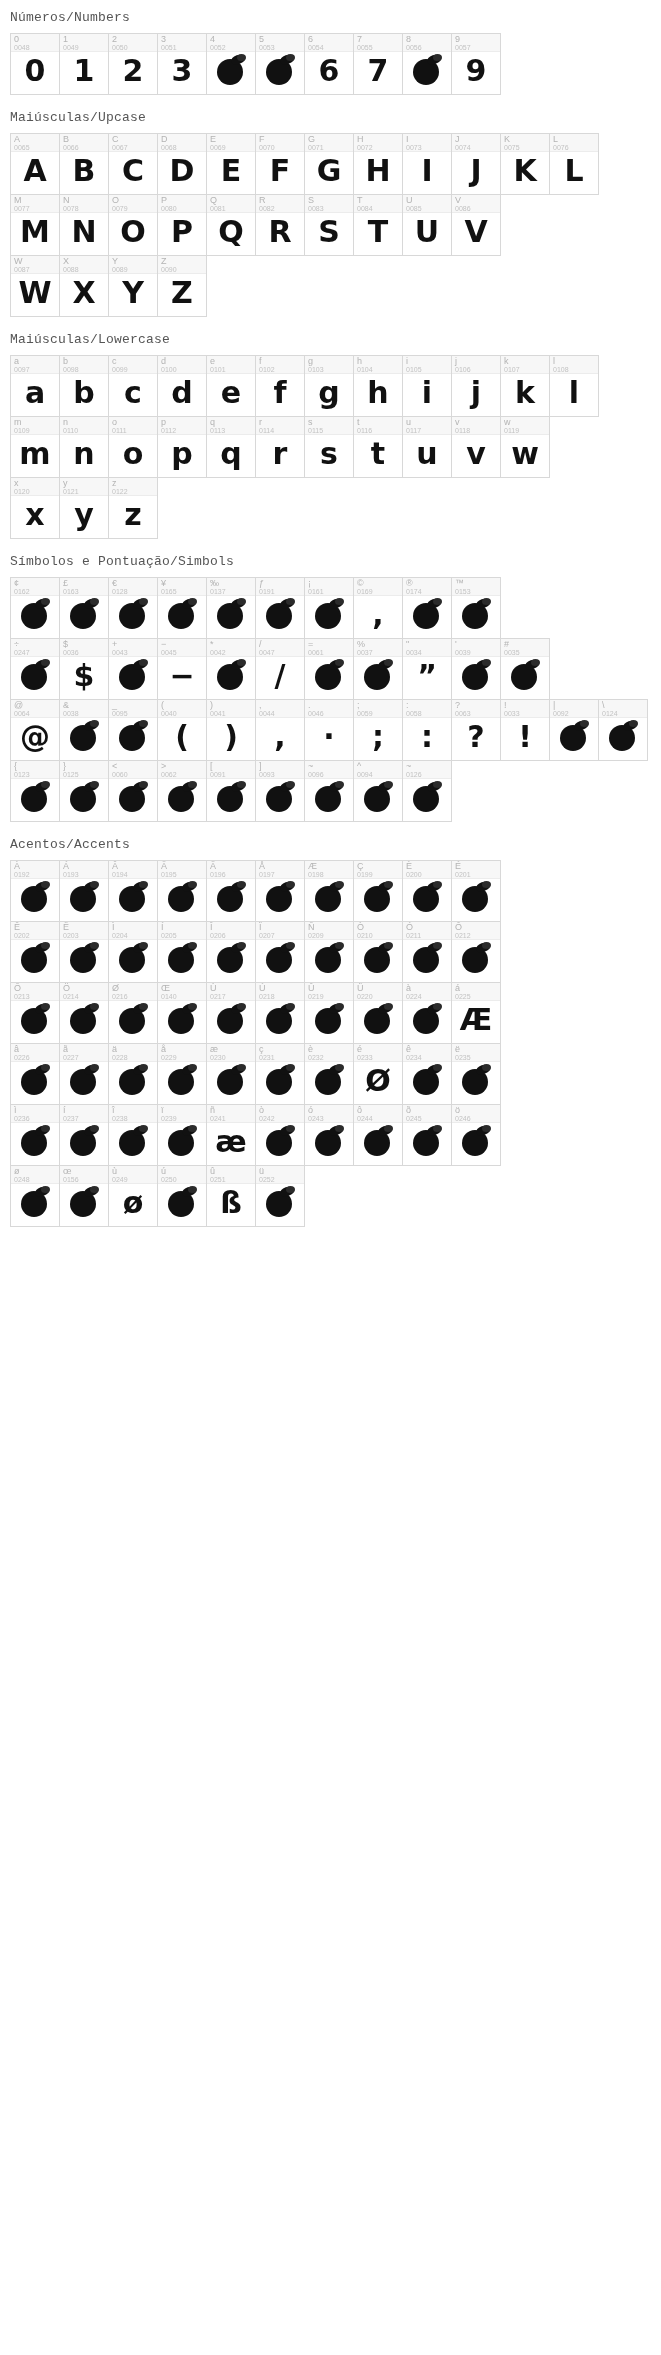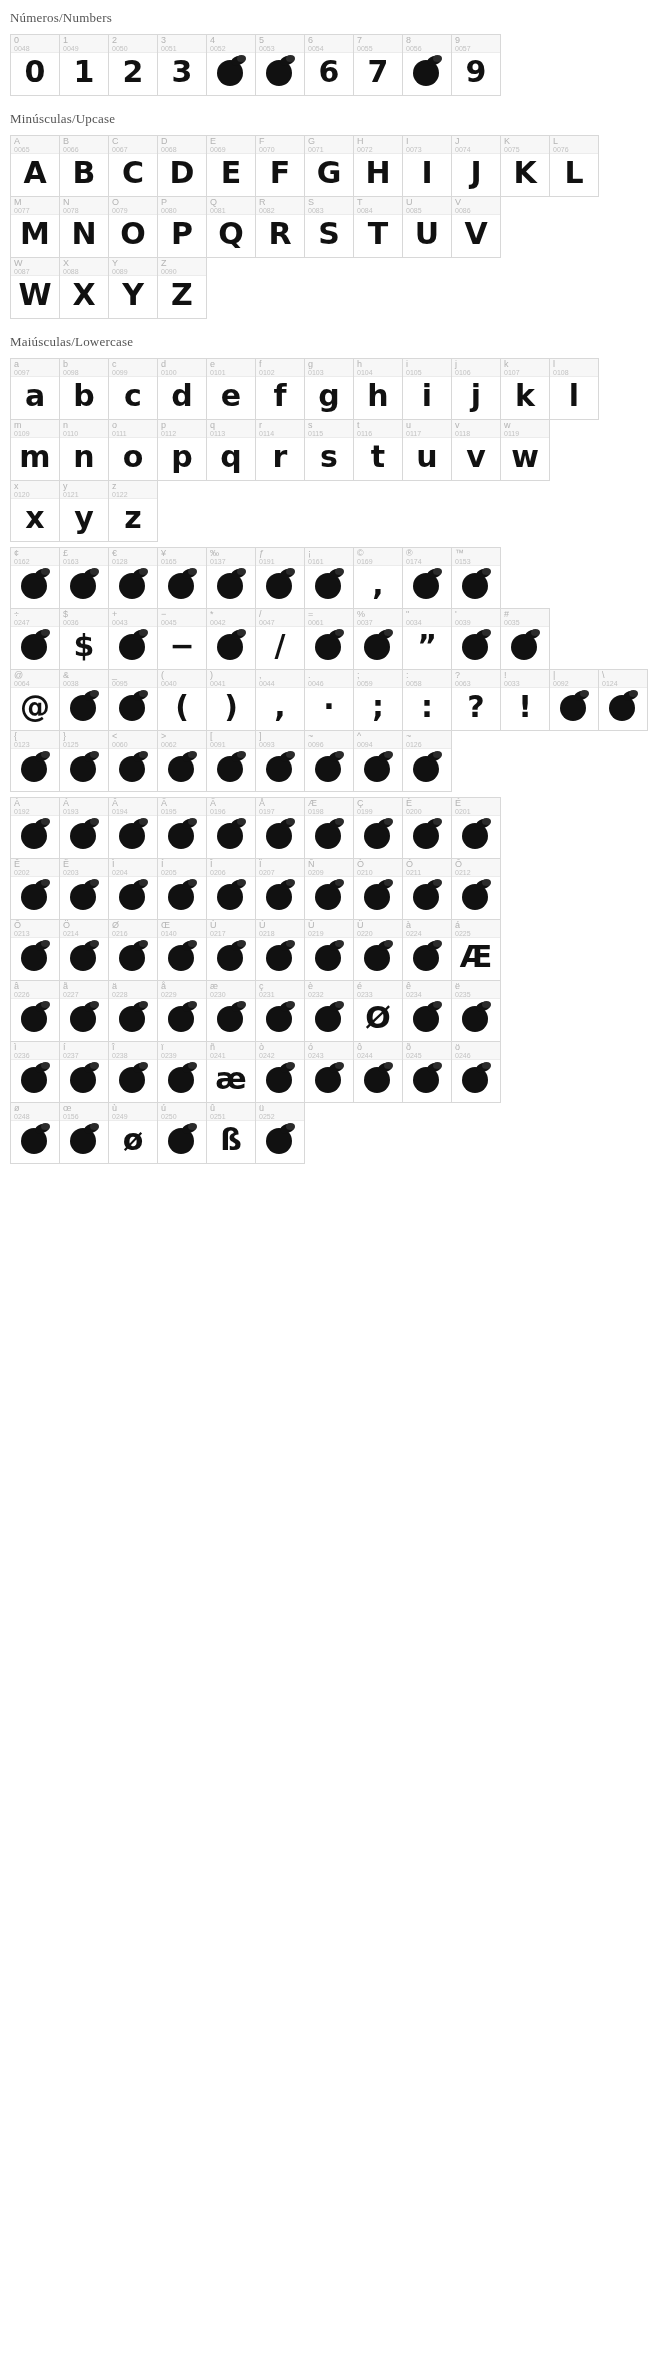--- a/index.html
+++ b/index.html
@@ -16,21 +16,21 @@
     width: 661px;
     padding: 0;
     box-sizing: border-box;
   }
   .section {
     margin: 0 0 6px 0;
   }
   .section-title {
     font-size: 13px;
     color: #555555;
-    font-family: Liberation Serif, serif;
+    font-family: Liberation Mono, monospace;
     padding: 10px 0 8px 10px;
     letter-spacing: 0.2px;
   }
   .grid {
     display: flex;
     flex-wrap: wrap;
     padding-left: 10px;
     box-sizing: border-box;
   }
   .cell {
@@ -207,21 +207,21 @@
           <div class="cell">
             <div class="labels">
               <span class="ch">9</span>
               <span class="code">0057</span>
             </div>
             <div class="glyph">9</div>
           </div>
         </div>
       </div>
       <div class="section">
-        <div class="section-title">Minúsculas/Upcase</div>
+        <div class="section-title">Maiúsculas/Upcase</div>
         <div class="grid">
           <div class="cell">
             <div class="labels">
               <span class="ch">A</span>
               <span class="code">0065</span>
             </div>
             <div class="glyph">A</div>
           </div>
           <div class="cell">
             <div class="labels">
@@ -589,20 +589,21 @@
           <div class="cell">
             <div class="labels">
               <span class="ch">z</span>
               <span class="code">0122</span>
             </div>
             <div class="glyph">z</div>
           </div>
         </div>
       </div>
       <div class="section">
+        <div class="section-title">Símbolos e Pontuação/Simbols</div>
         <div class="grid">
           <div class="cell">
             <div class="labels">
               <span class="ch">¢</span>
               <span class="code">0162</span>
             </div>
             <div class="notdef">
               <span class="body"></span>
               <span class="fuse"></span>
               <span class="spark"></span>
@@ -1016,20 +1017,21 @@
             </div>
             <div class="notdef">
               <span class="body"></span>
               <span class="fuse"></span>
               <span class="spark"></span>
             </div>
           </div>
         </div>
       </div>
       <div class="section">
+        <div class="section-title">Acentos/Accents</div>
         <div class="grid">
           <div class="cell">
             <div class="labels">
               <span class="ch">À</span>
               <span class="code">0192</span>
             </div>
             <div class="notdef">
               <span class="body"></span>
               <span class="fuse"></span>
               <span class="spark"></span>

